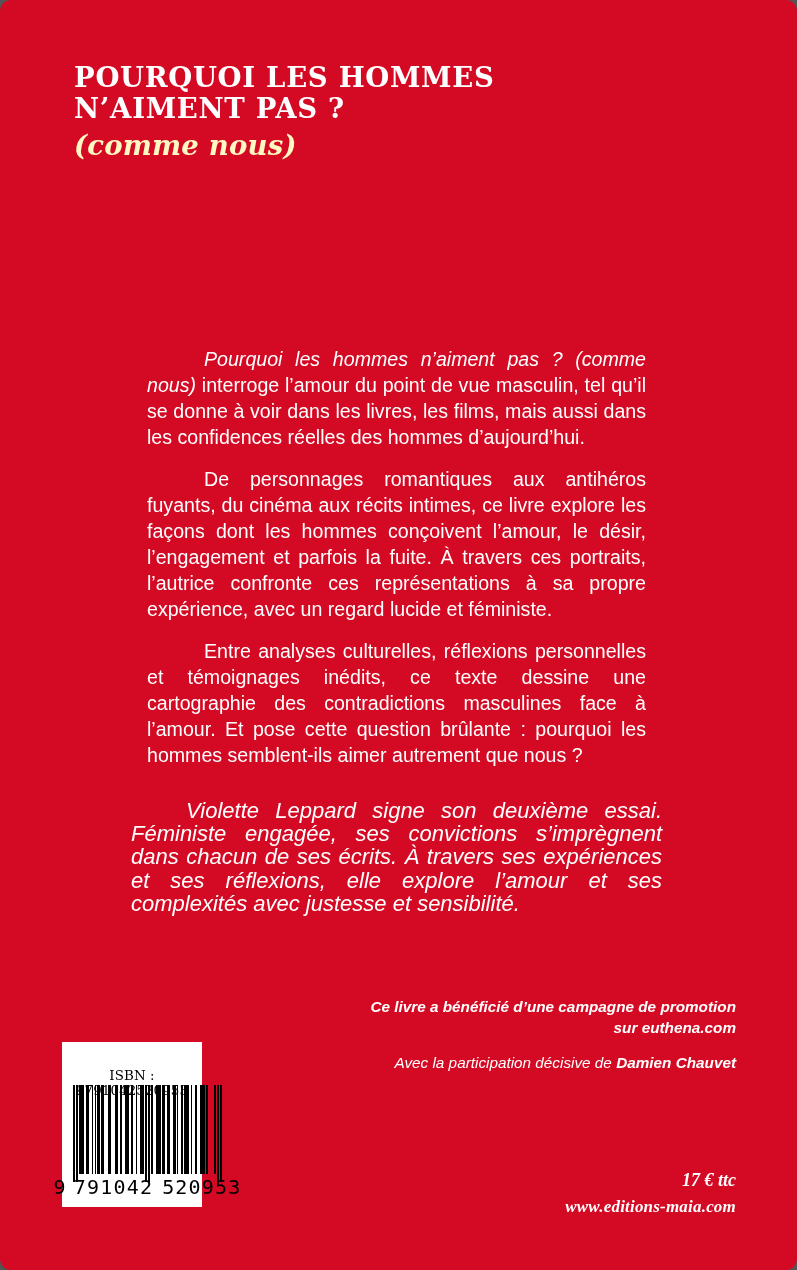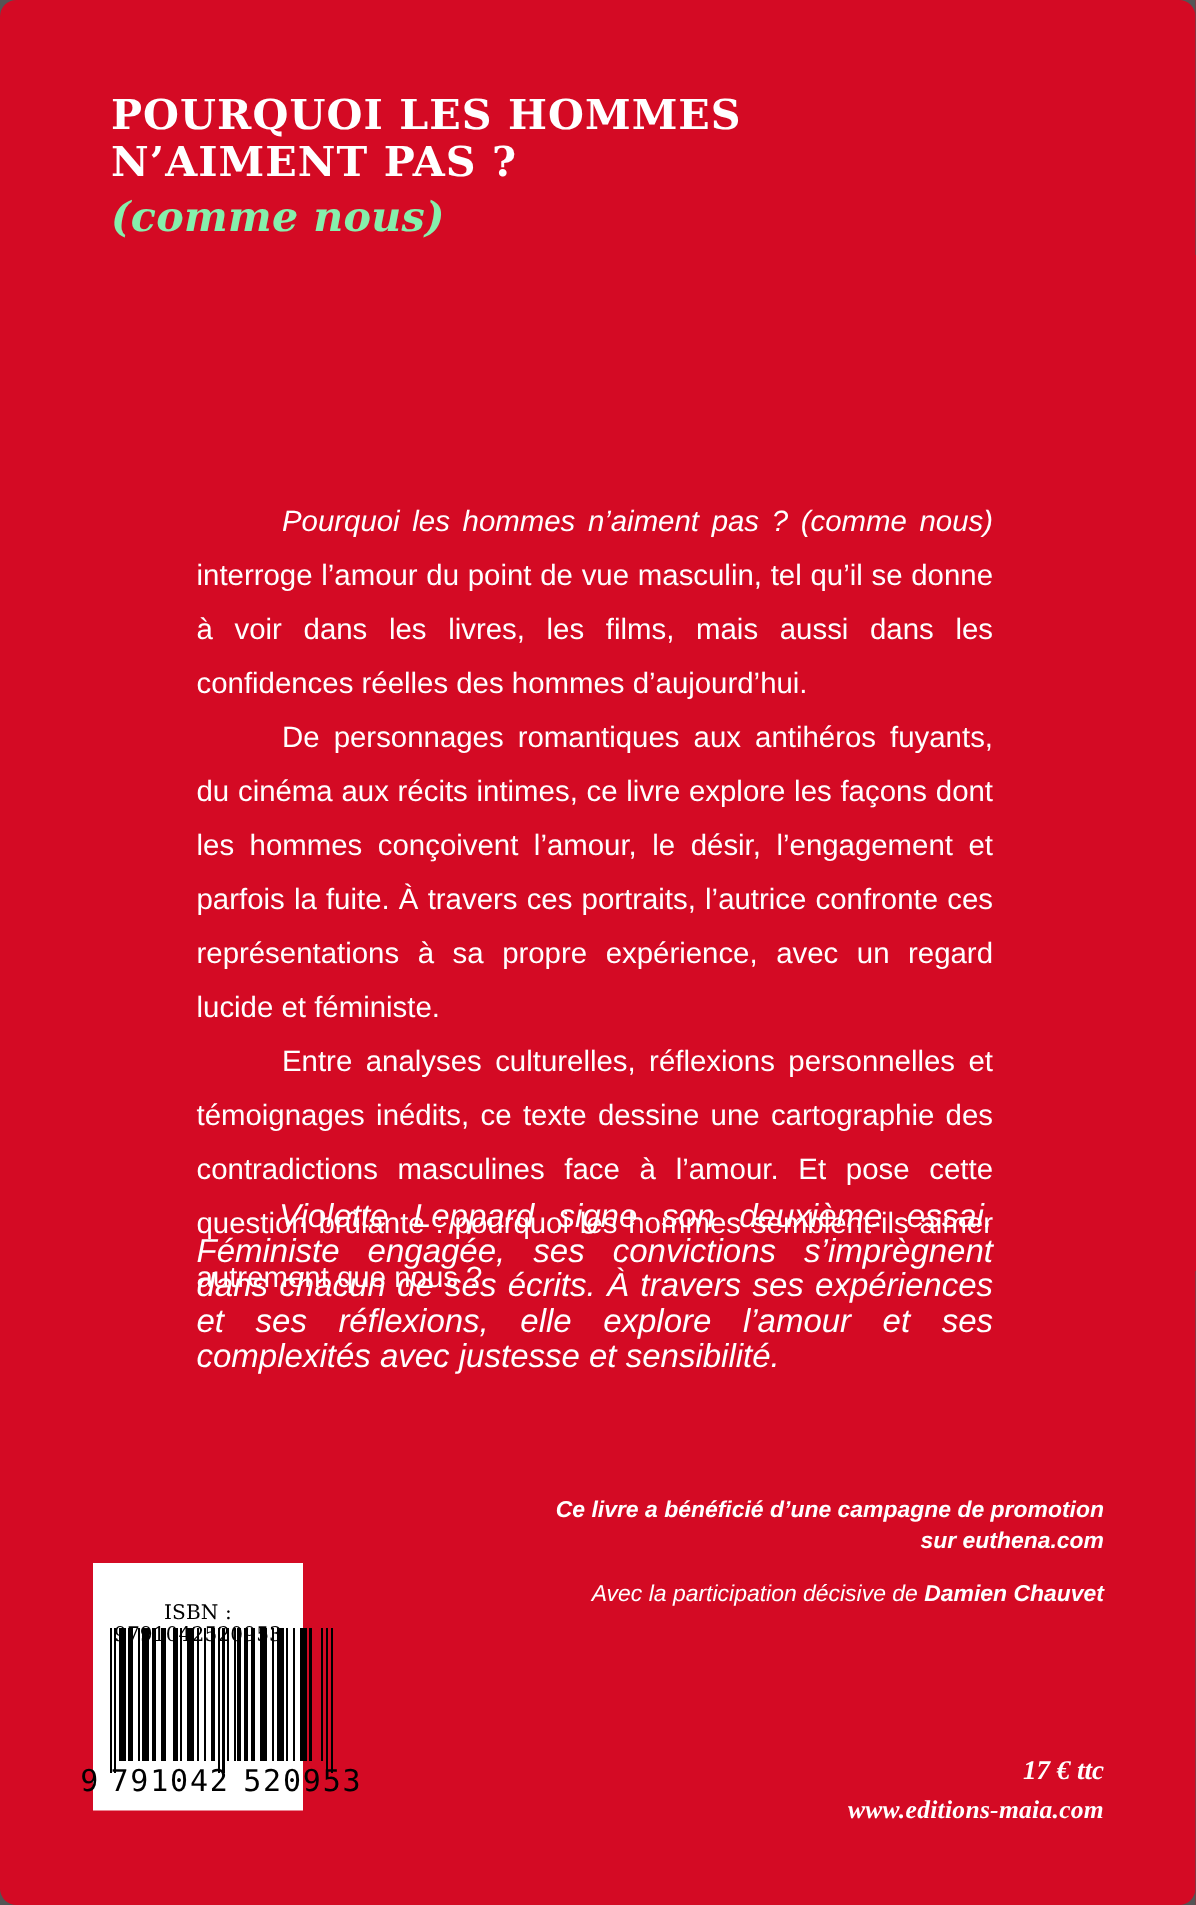--- a/index.html
+++ b/index.html
@@ -35,21 +35,21 @@
     color: #ffffff;
     white-space: nowrap;
   }
   .subtitle-line {
     font-family: "DejaVu Serif", serif;
     font-weight: bold;
     font-style: italic;
     font-size: 27.5px;
     line-height: 36px;
     letter-spacing: 0.2px;
-    color: #86efac;
+    color: #fef9c3;
     margin-top: 3px;
     white-space: nowrap;
   }
   #author-name {
     position: absolute;
     left: 74px;
     top: 185px;
     font-family: "Liberation Sans", sans-serif;
     font-weight: 300;
     font-size: 19px;
@@ -59,27 +59,27 @@
   }
 
   
   #blurb {
     position: absolute;
     left: 131px;
     top: 330px;
     width: 531px;
   }
   #blurb p {
-    margin: 0;
+    margin: 16px;
     text-align: justify;
     text-justify: inter-word;
     color: #ffffff;
     font-family: "Liberation Sans", sans-serif;
     font-size: 19.6px;
-    line-height: 36px;
+    line-height: 26px;
     text-indent: 57px;
   }
   #blurb p .lead {
     font-style: italic;
   }
 
   
   #bio {
     position: absolute;
     left: 131px;

